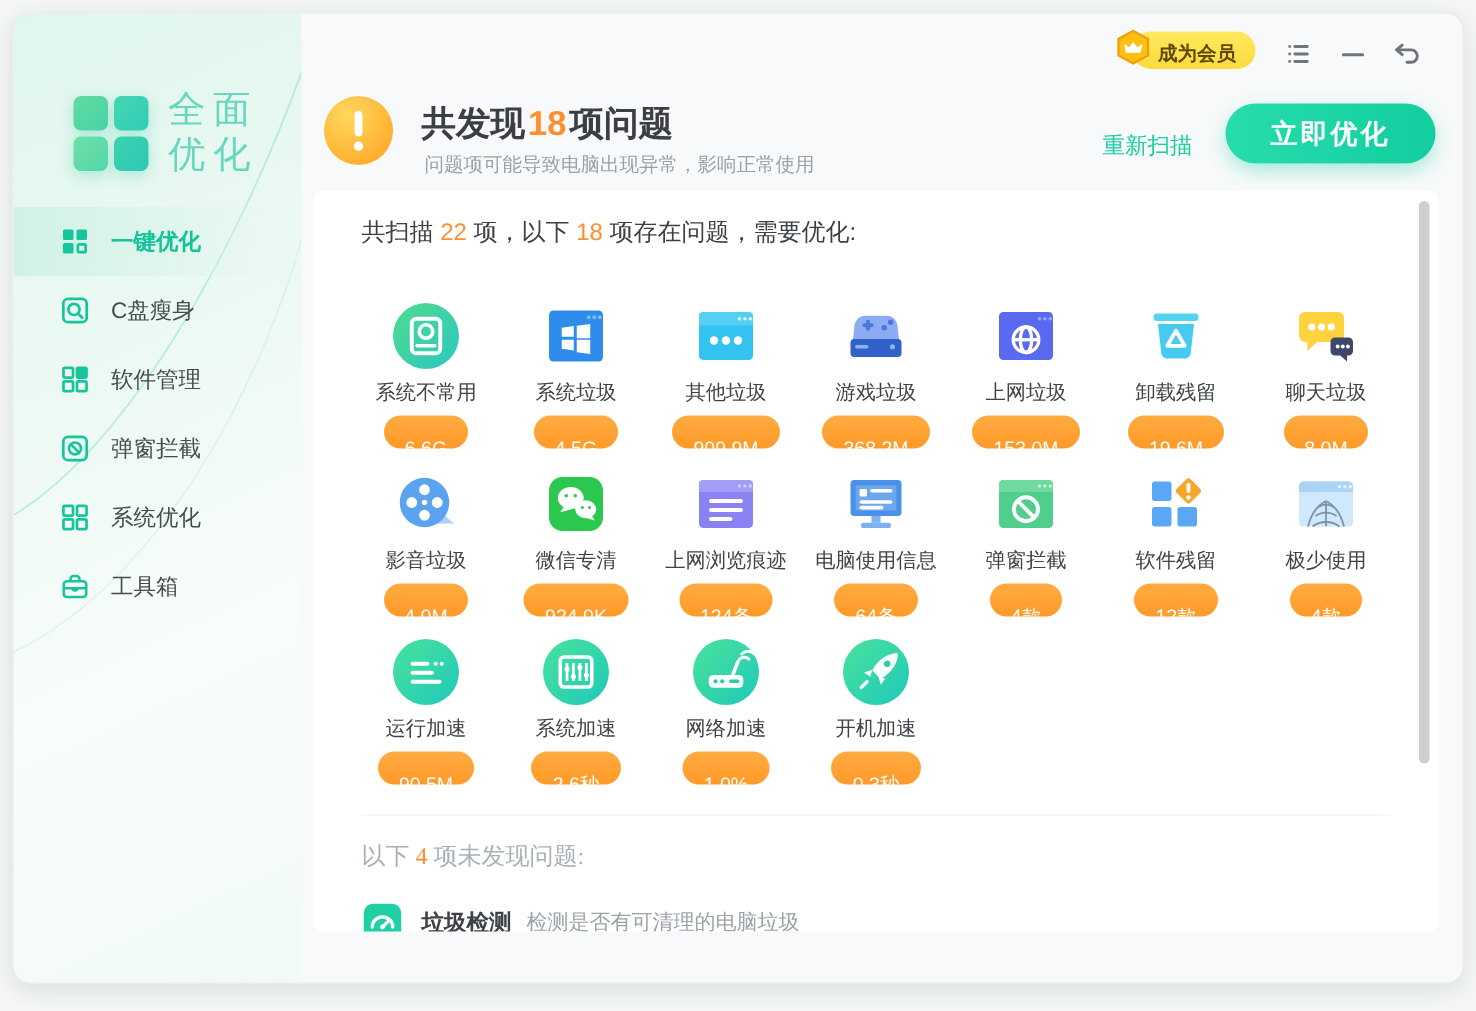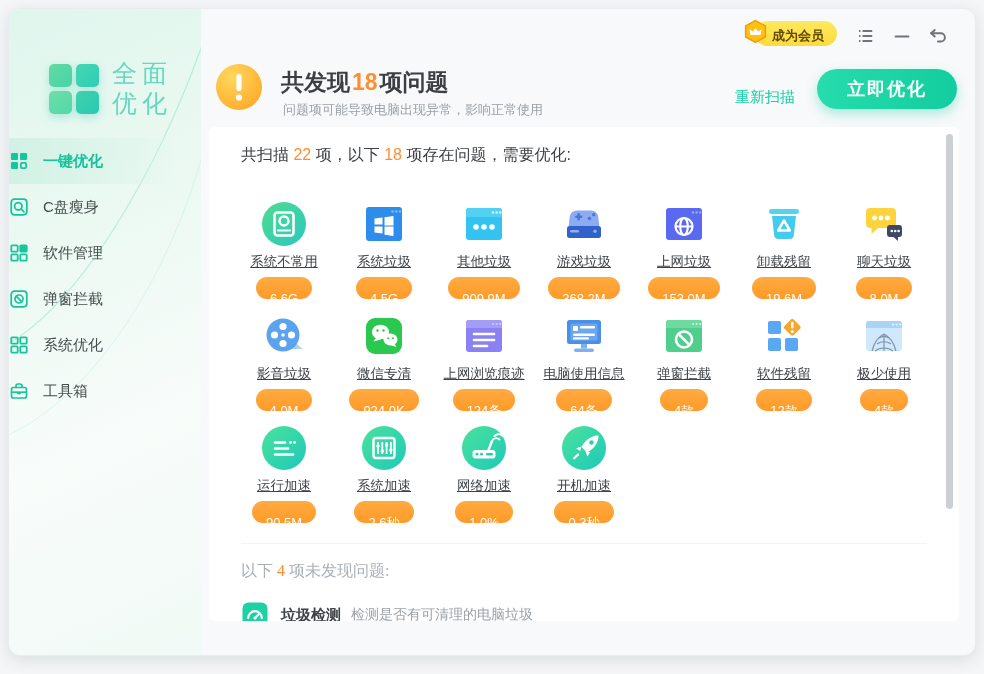--- a/index.html
+++ b/index.html
@@ -22,21 +22,21 @@
     grid-template-rows:23px 23px; gap:4px; filter:drop-shadow(0 3px 5px rgba(60,200,165,.35)); }
   .logo-squares i { border-radius:5px; }
   .lg1 { background:linear-gradient(135deg,#64dba0,#46d3a8); }
   .lg2 { background:linear-gradient(135deg,#45d6b2,#2fcdb6); }
   .lg3 { background:linear-gradient(135deg,#6fdfa8,#52d7a8); }
   .lg4 { background:linear-gradient(135deg,#3ed2ae,#2bc9b4); }
   .logo-text { margin-left:13px; color:#67d8bf; font-size:25px; line-height:30px;
     letter-spacing:5px; font-weight:400;font-family:Liberation Serif, serif; }
 
   .nav { position:absolute; left:0; top:129px; width:100%; }
-  .nav-item { height:46px; display:flex; align-items:center; 
+  .nav-item { height:46px; display:flex; align-items:center; padding-left:31px;
     font-size:15px; color:#454d4d; cursor:pointer; }
   .nav-item .s-icon { width:20px; height:20px; margin-right:14px; display:inline-flex; }
   .nav-item .s-icon svg { width:20px; height:20px; }
   .nav-item.active { background:linear-gradient(90deg,#d2f1e5 0%,rgba(236,249,243,.1) 90%);
     color:#13c39a; font-weight:bold; }
 
   
   .member { position:absolute; top:12px; right:138px; height:25px; background:linear-gradient(180deg,#ffe95e,#fdda3e);
     border-radius:13px; padding:5px 13px 0 17px; display:flex; align-items:center;
     font-size:13px; font-weight:bold; color:#5f4a00; cursor:pointer; }
@@ -60,21 +60,21 @@
   .card { position:absolute; left:200px; top:118px; width:750px; height:494px;
     background:#fff; border-radius:6px; overflow:hidden; }
   .summary { position:absolute; left:32px; top:18px; font-size:16px; color:#3c4045; }
   .orange { color:#ff8f2e; }
 
   .grid { position:absolute; left:25px; top:58px; width:700px; display:grid;
     grid-template-columns:repeat(7,100px); }
   .grid-item { height:112px; display:flex; flex-direction:column; align-items:center; cursor:pointer; }
   .gi-icon { width:48px; height:48px; margin-top:15px; }
   .gi-icon svg { width:48px; height:48px; }
-  .gi-label { margin-top:5px; font-size:13.5px; color:#3f4347; white-space:nowrap;text-decoration:underline; }
+  .gi-label { margin-top:5px; font-size:13.5px; color:#3f4347; white-space:nowrap; }
   .gi-badge { margin-top:6px; height:22px; line-height:22px; padding:11px 14px; border-radius:11px;
     background:linear-gradient(180deg,#ffab41,#ff9a28); color:#fff; font-size:13px; }
 
   .divider { position:absolute; left:32px; right:32px; top:416px; height:1px; background:#f2f4f5; }
   .ok-title { position:absolute; left:32px; top:434px; font-size:16px; color:#a9b0b6;font-family:Liberation Serif, serif; }
   .ok-row { position:absolute; left:32px; top:474px; display:flex; align-items:center; }
   .ok-ic { width:28px; height:28px; margin-right:12px; }
   .ok-ic svg { width:28px; height:28px; }
   .ok-label { font-size:15px; font-weight:bold; color:#3e4246; margin-right:10px; }
   .ok-desc { font-size:14px; color:#9ba2a8; }

